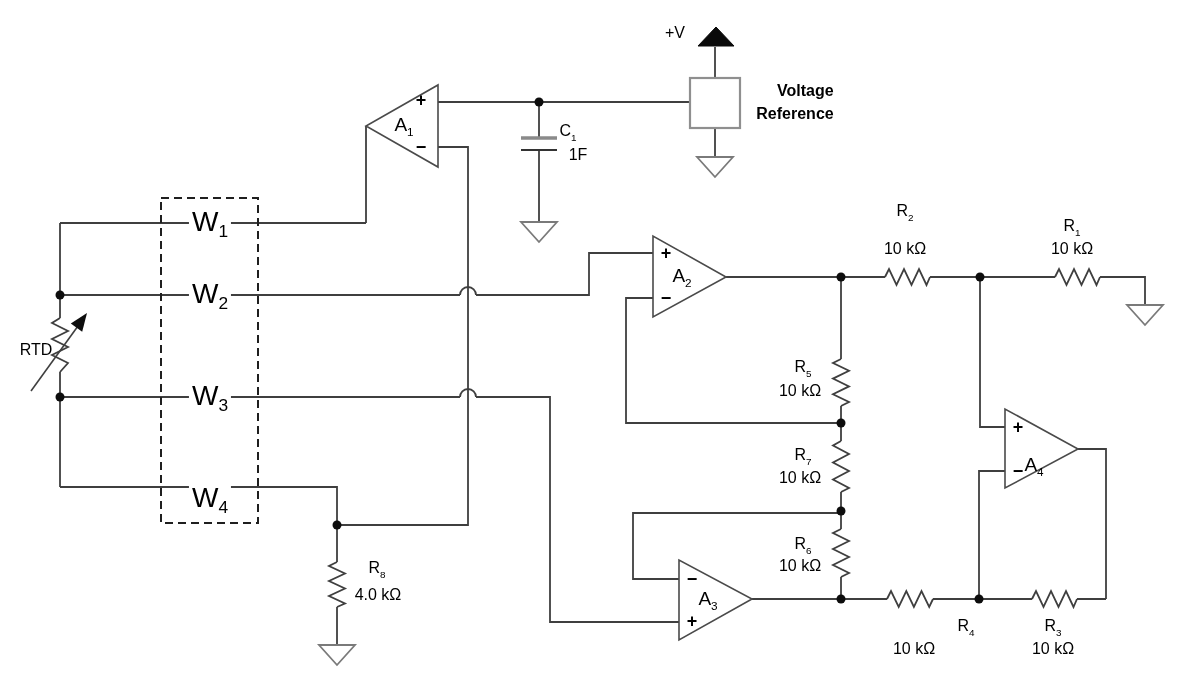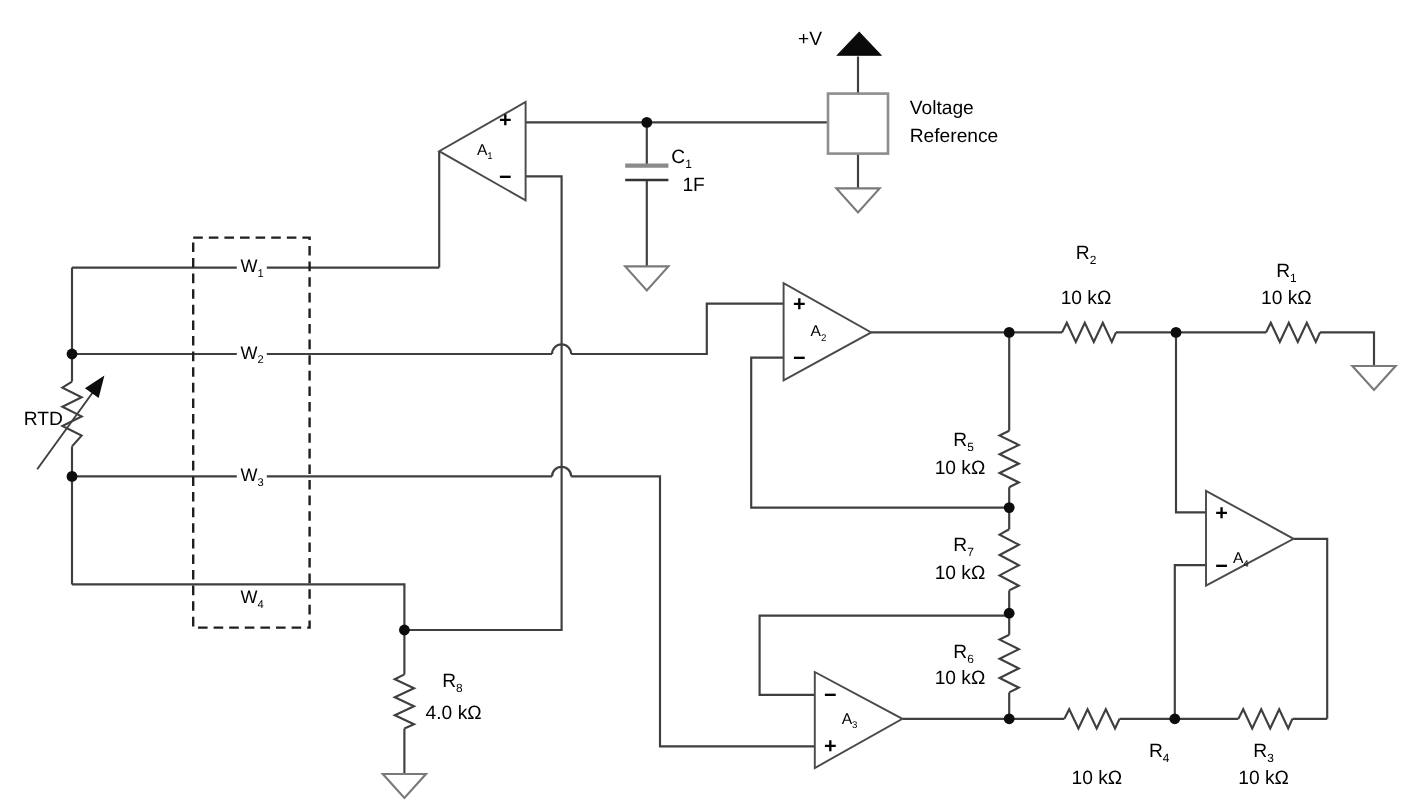--- a/index.html
+++ b/index.html
@@ -6,24 +6,24 @@
   .canvas{
     position:relative;width:1183px;height:674px;background:#ffffff;overflow:hidden;
     font-family:"Liberation Sans",sans-serif;color:#000;
   }
   .canvas svg{position:absolute;left:0;top:0;}
   .lbl{
     position:absolute;transform:translate(-50%,-50%);
     font-size:16px;line-height:1.1;color:#000;white-space:nowrap;
   }
   .lbl sub{font-size:0.62em;}
-  .wlbl{font-size:15px;background:#fff;padding:0 3px;}
+  .wlbl{font-size:28px;background:#fff;padding:0 3px;}
   .op-sign{font-size:18px;font-weight:600;}
-  .op-name{font-size:13px;}
-  .two-line{text-align:left;line-height:23px;}
+  .op-name{font-size:19px;}
+  .two-line{text-align:right;line-height:23px;font-weight:bold;}
 </style>
 </head>
 <body>
 
 <div class="canvas">
 
   <svg width="1183" height="674" viewBox="0 0 1183 674">
     <g fill="none" stroke="#3f3f3f" stroke-width="1.8">
 
       <path d="M60,223 H366 M366,223 V126"></path>

